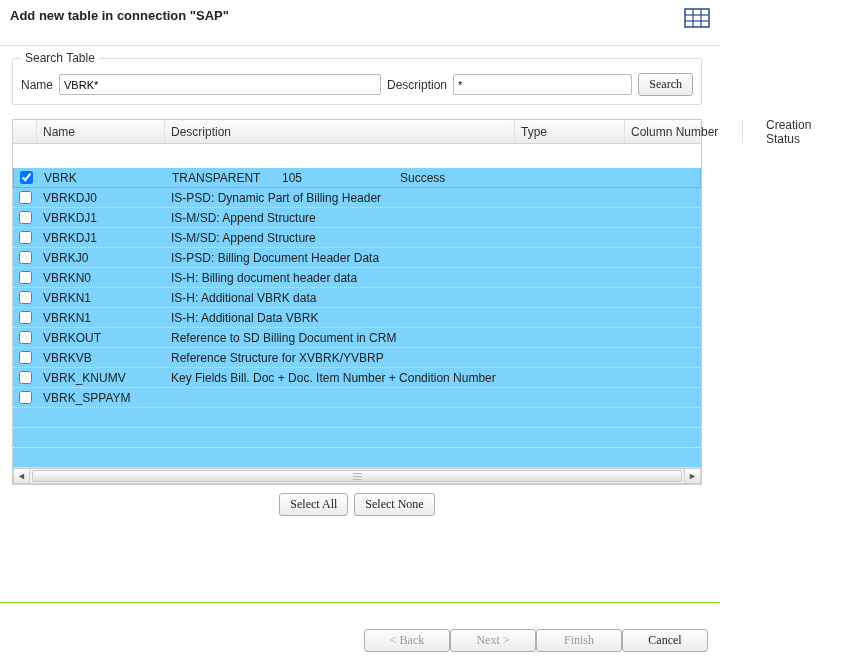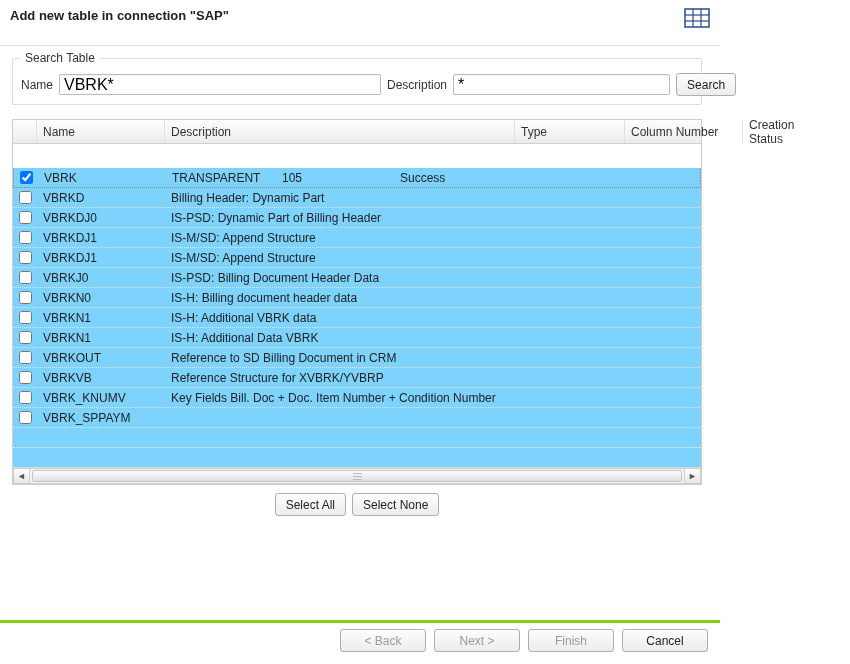--- a/index.html
+++ b/index.html
@@ -67,33 +67,33 @@
     color: #333;
     white-space: nowrap;
   }
   .search-row input[type="text"] {
     height: 21px;
     border: 1px solid #bbb;
     border-radius: 2px;
     background: #fff;
     padding: 0 4px;
     font-family: inherit;
-    font-size: 16px;
+    font-size: 11px;
     box-shadow: inset 0 1px 0 rgba(0,0,0,0.04);
   }
   #name-input { flex: 0 0 322px; }
   #desc-input { flex: 1 1 auto; }
   .btn {
     height: 23px;
     padding: 0 10px;
     border: 1px solid #adadad;
     border-radius: 3px;
     background: linear-gradient(#fdfdfd, #ececec);
     color: #222;
-    font-family: Liberation Sans, sans-serif;
+    font-family: Liberation Serif, serif;
     font-size: 12px;
     cursor: pointer;
   }
   .btn:disabled {
     color: #9a9a9a;
     cursor: default;
   }
   .btn-wide { min-width: 86px; }
 
   .table-wrap {
@@ -112,21 +112,21 @@
     font-size: 12px;
     color: #333;
   }
   .th {
     padding: 0 6px;
     border-right: 1px solid #e0e0e0;
     height: 100%;
     display: flex;
     align-items: center;
   }
-  .th:last-child { border-right: none; }
+  .th:last-child { border-right: none; margin-left: 17px; }
   .col-check { width: 24px; flex: 0 0 24px; padding: 0 4px; justify-content: center; }
   .col-name  { width: 128px; flex: 0 0 128px; }
   .col-desc  { width: 350px; flex: 0 0 350px; }
   .col-type  { width: 110px; flex: 0 0 110px; }
   .col-colno { width: 118px; flex: 0 0 118px; }
   .col-cstat { flex: 1 1 auto; }
 
   .tbody {
     flex: 1 1 auto;
     overflow: hidden;
@@ -197,25 +197,24 @@
 
   .select-btnbar {
     display: flex;
     justify-content: center;
     gap: 6px;
     margin-top: 8px;
   }
 
   .footer {
     margin-top: auto;
-    border-top: 3px solid #84cc16;
-    padding: 6px 12px 12px 0;
+    border-top: 1px solid #84cc16;
+    padding: 26px 12px 12px 0;
     display: flex;
     justify-content: flex-end;
-    gap: 8px;
   }
 </style>
 </head>
 <body>
 
 <div class="window">
 
   <div class="titlebar">
     <div class="titlebar-text">Add new table in connection "SAP"</div>
     <div class="titlebar-icon">
@@ -261,30 +260,20 @@
             </div>
             <div class="td col-name">VBRK</div>
             <div class="td col-type">TRANSPARENT</div>
             <div class="td col-colno">105</div>
             <div class="td col-cstat">Success</div>
           </div>
           <div class="trow">
             <div class="td col-check">
               <input type="checkbox" style="">
             </div>
-            <div class="td col-name">VBRKD</div>
-            <div class="td col-desc">Billing Header: Dynamic Part</div>
-            <div class="td col-type"></div>
-            <div class="td col-colno"></div>
-            <div class="td col-cstat"></div>
-          </div>
-          <div class="trow">
-            <div class="td col-check">
-              <input type="checkbox" style="">
-            </div>
             <div class="td col-name">VBRKDJ0</div>
             <div class="td col-desc">IS-PSD: Dynamic Part of Billing Header</div>
             <div class="td col-type"></div>
             <div class="td col-colno"></div>
             <div class="td col-cstat"></div>
           </div>
           <div class="trow">
             <div class="td col-check">
               <input type="checkbox" style="">
             </div>

